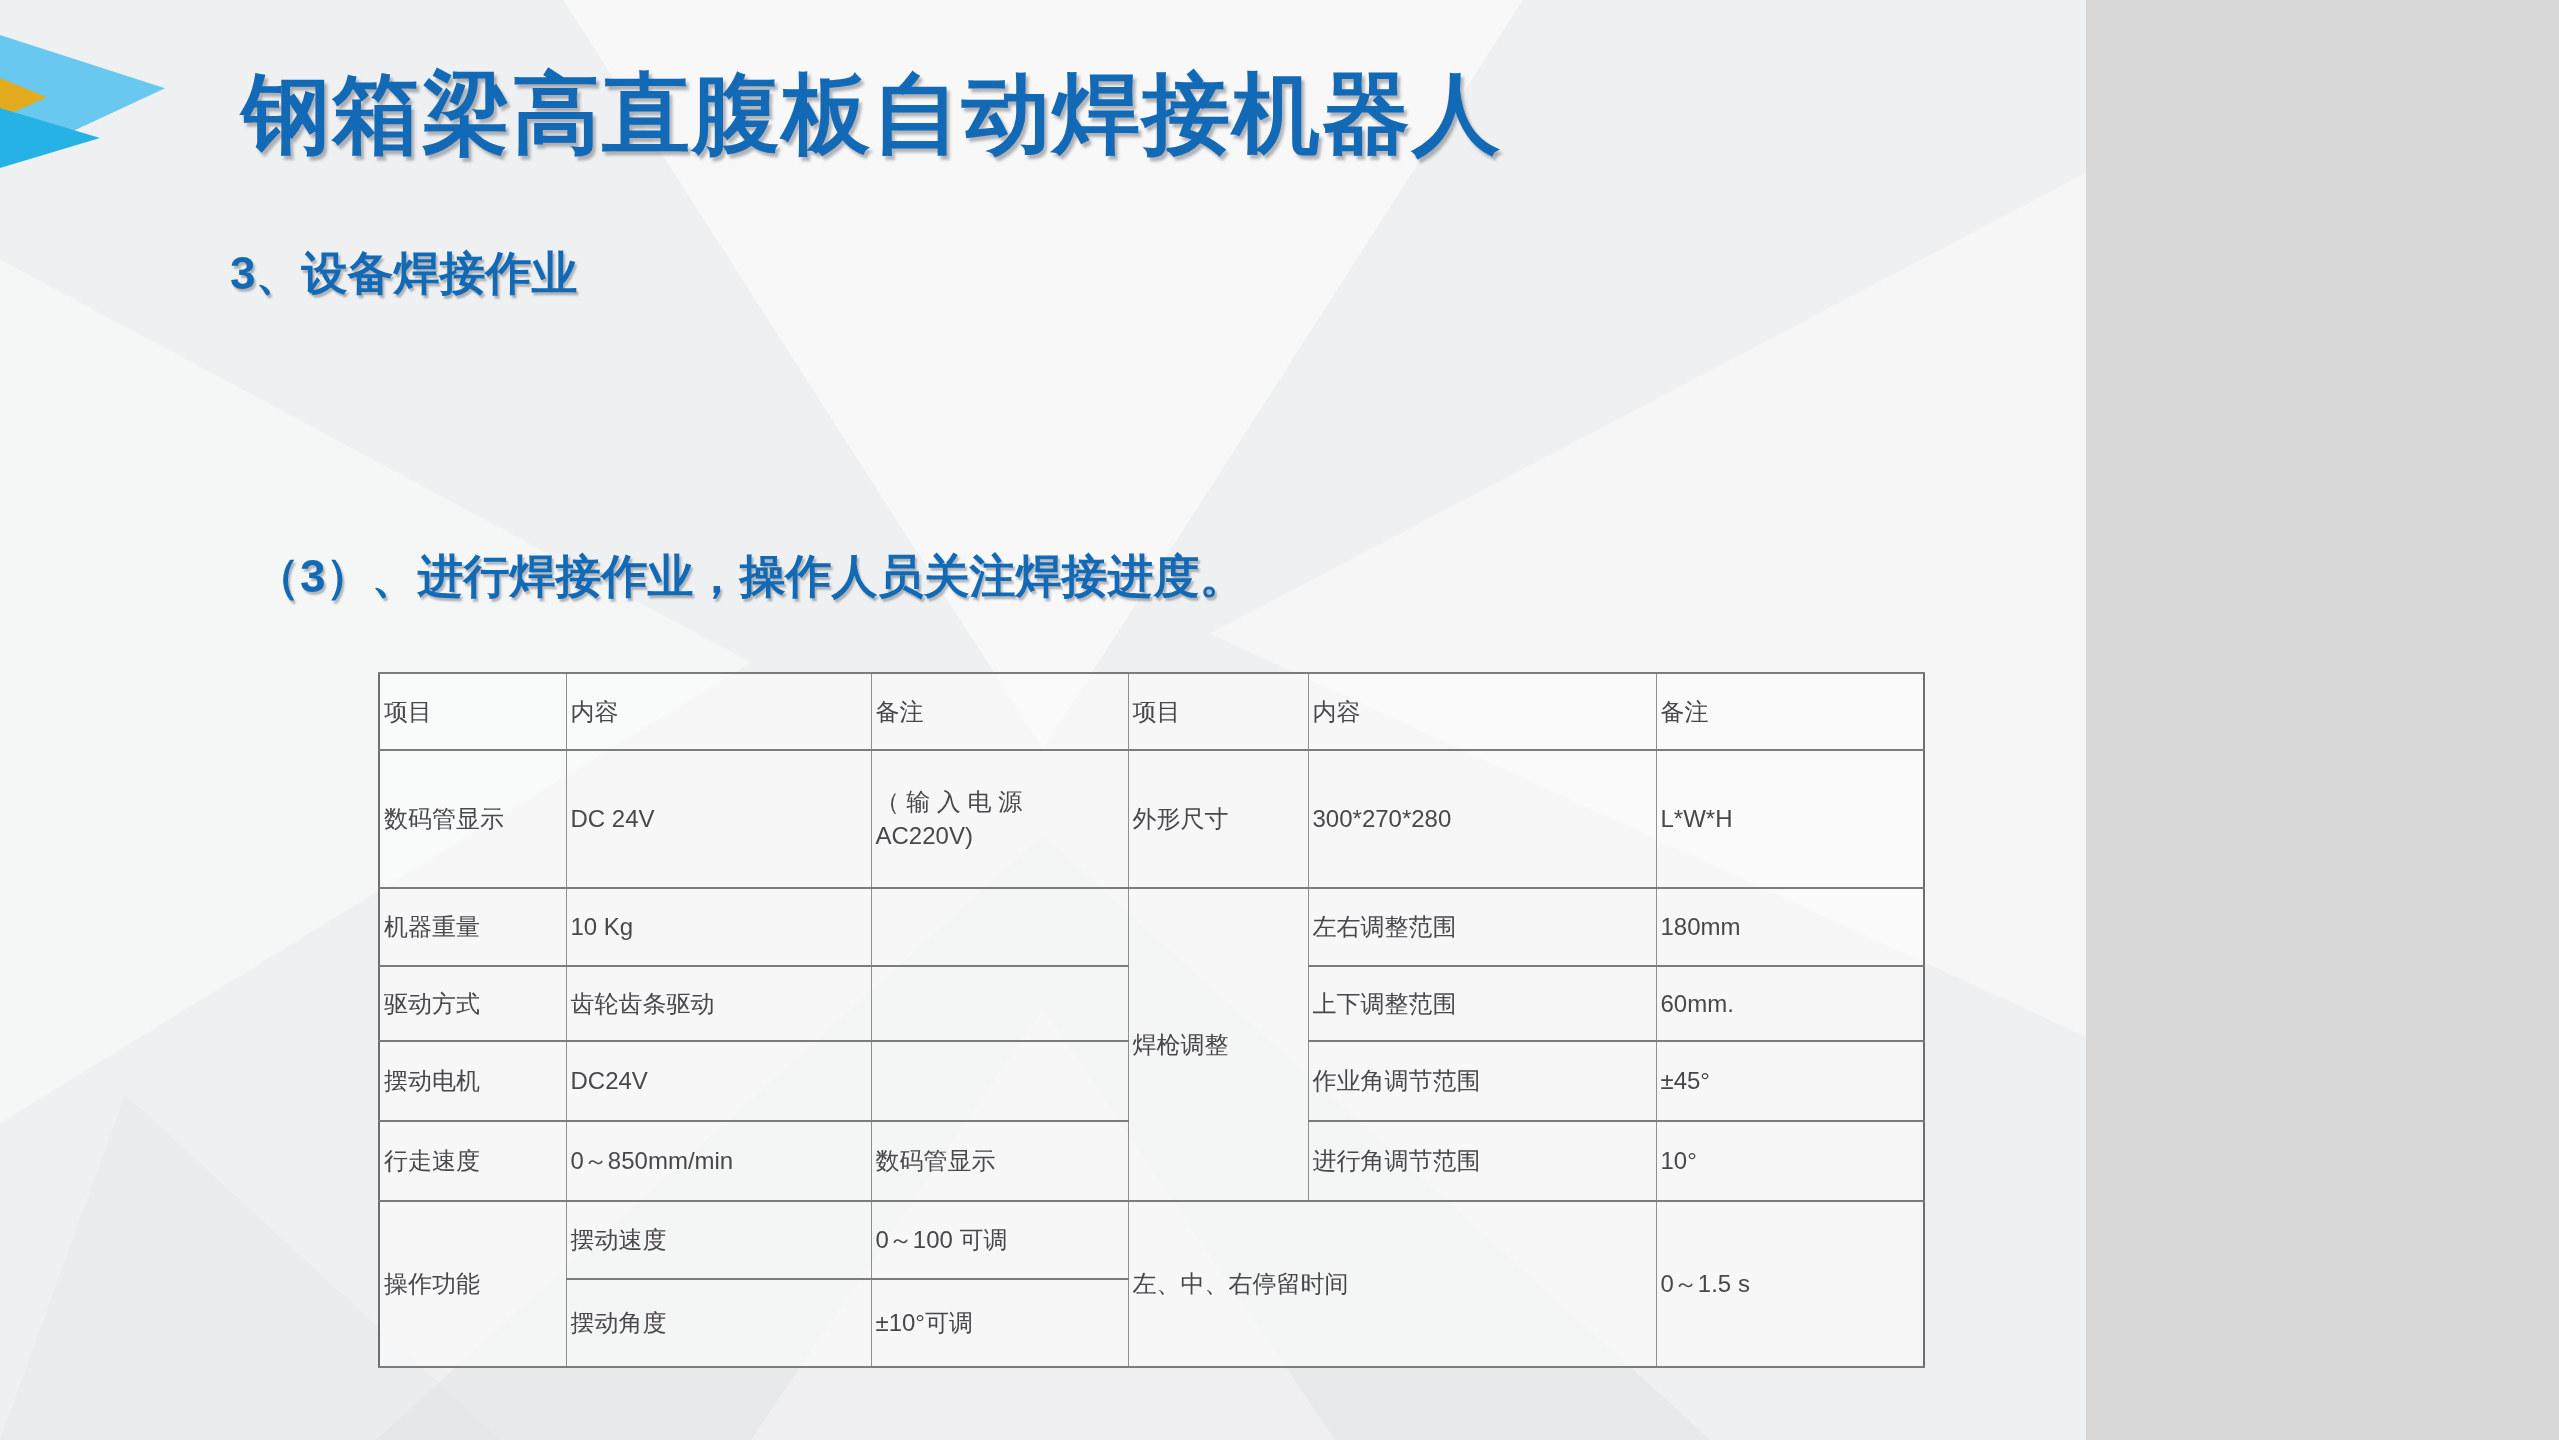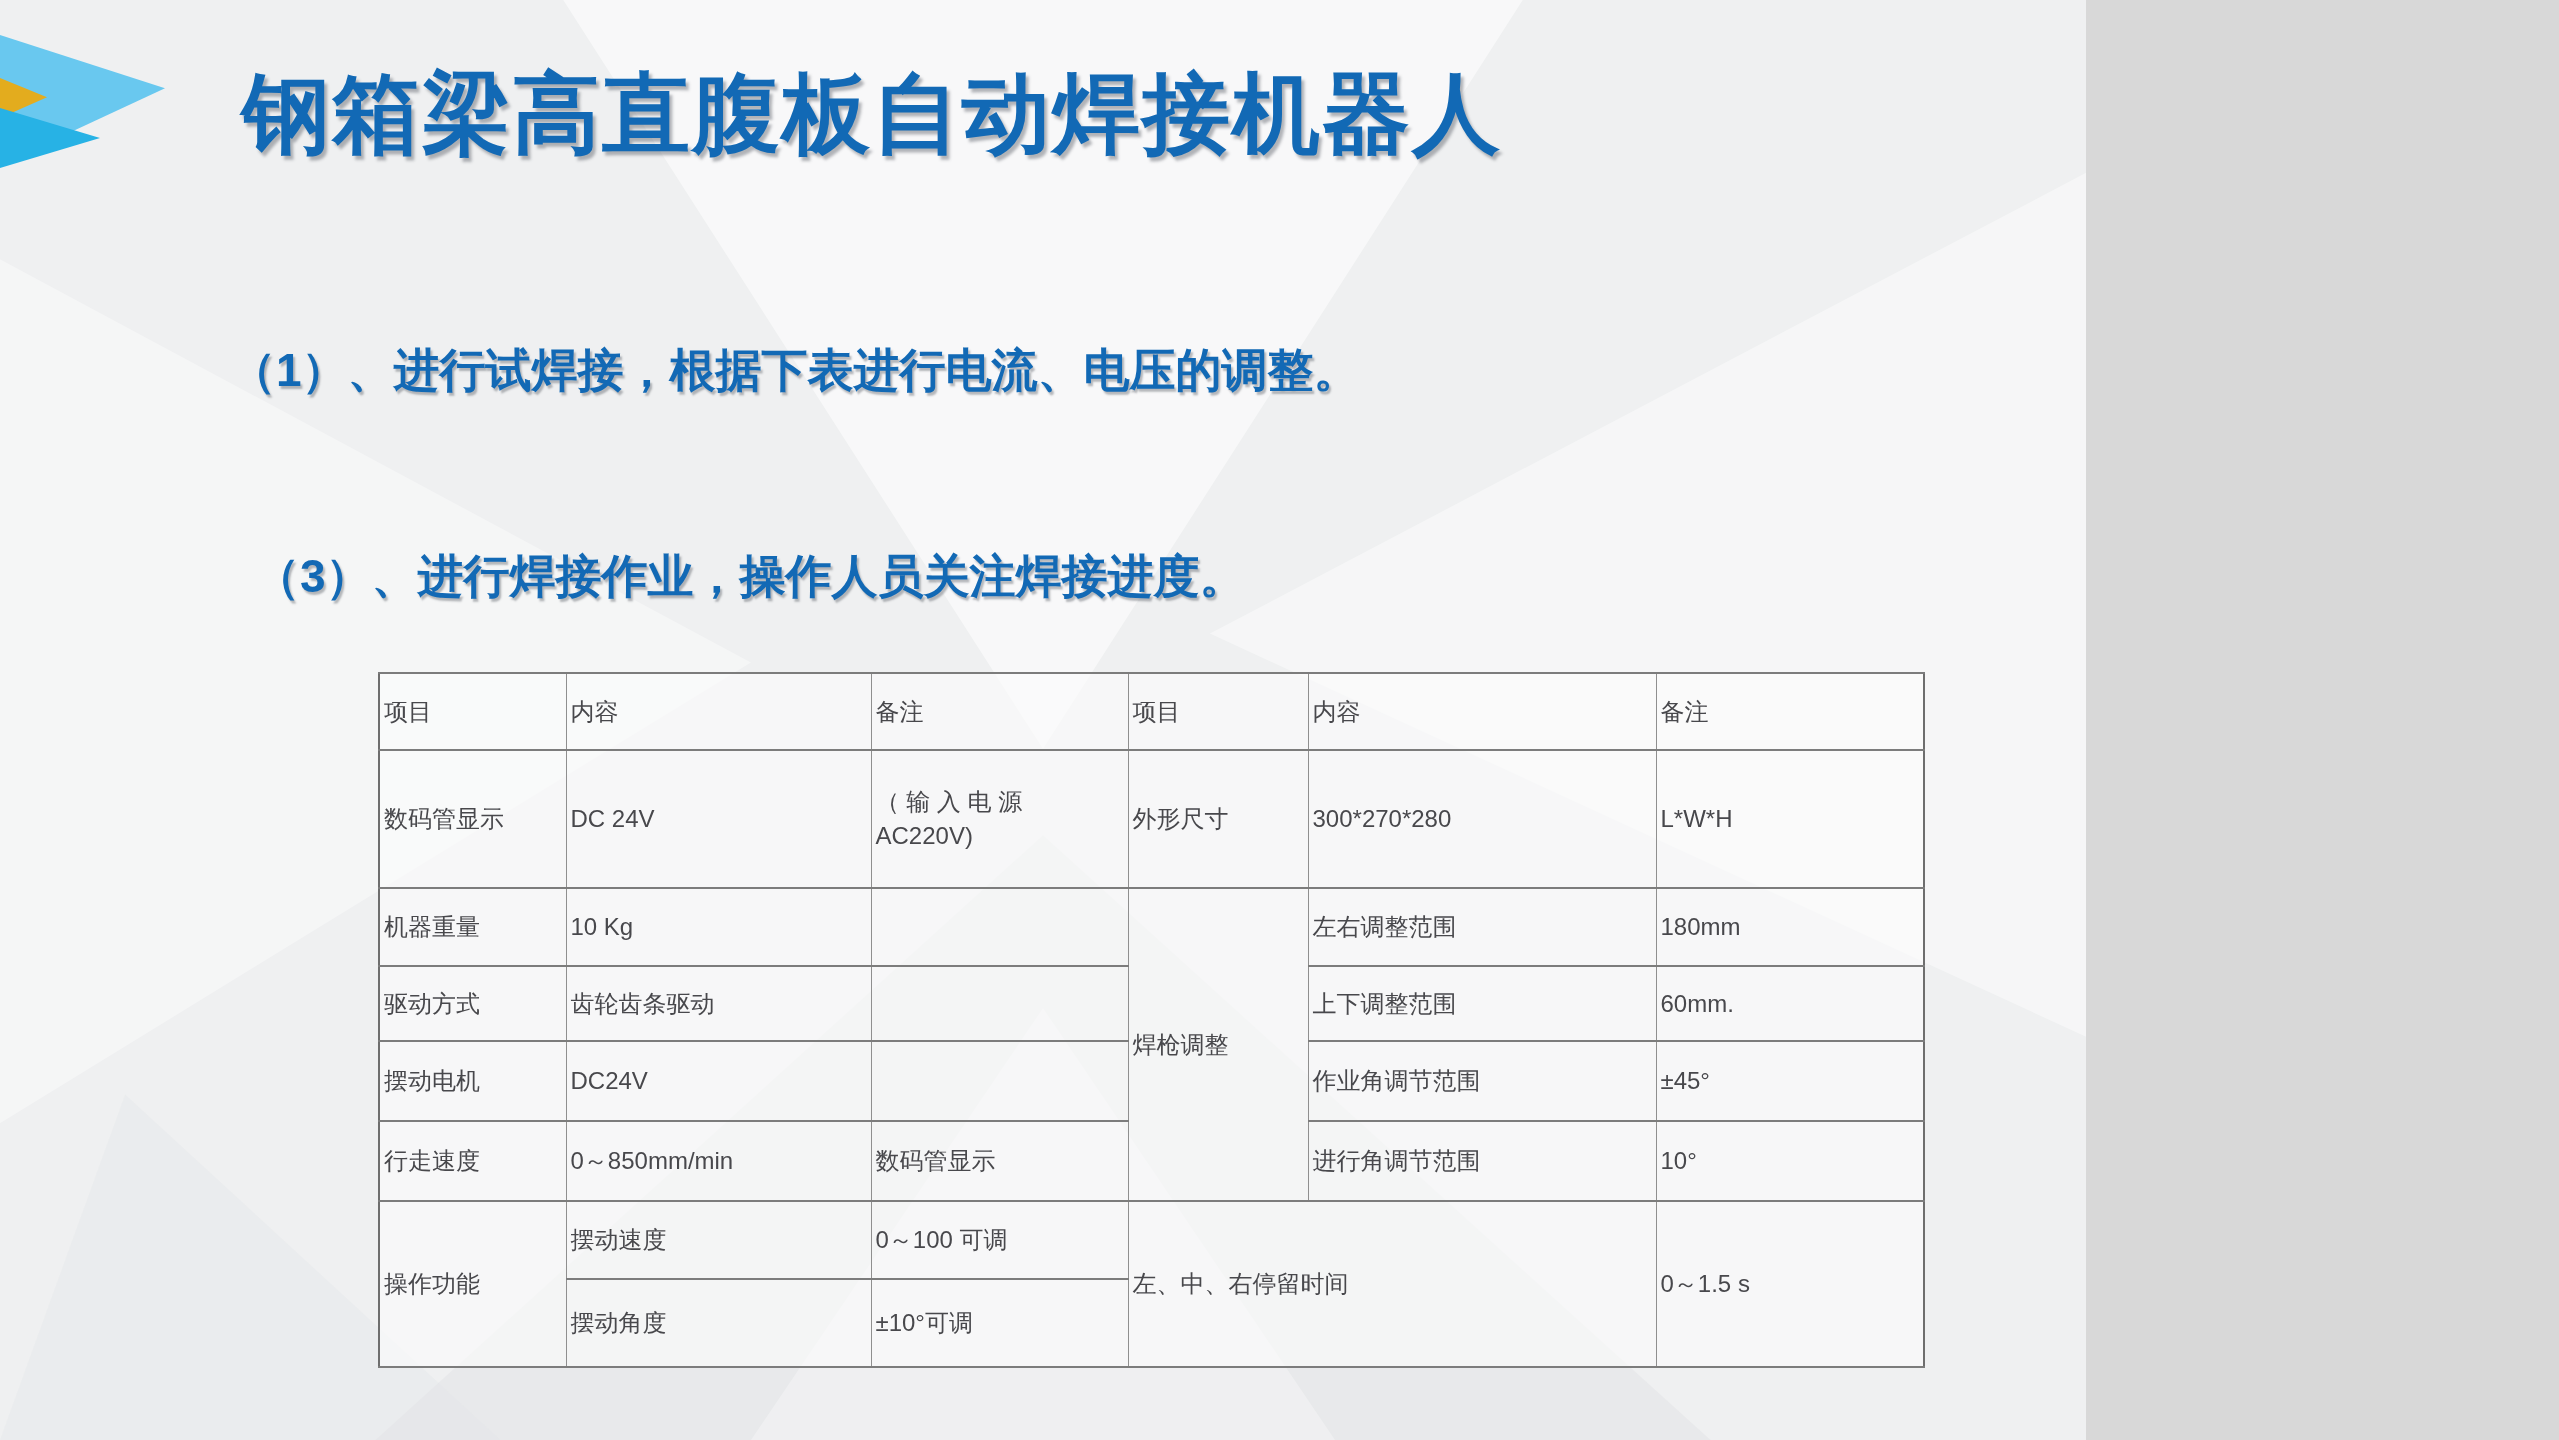--- a/index.html
+++ b/index.html
@@ -82,21 +82,21 @@
   <div class="tri sky"></div>
   <div class="tri gold"></div>
   <div class="tri cyan"></div>
 
   <div class="mtn light"></div>
   <div class="mtn mid"></div>
   <div class="mtn dark"></div>
 
   <div class="title">钢箱梁高直腹板自动焊接机器人</div>
 
-  <div class="bullet b1">（1）、进行试焊接，根据下表进行电流、电压的调整。</div>
+  <div class="heading">3、设备焊接作业</div>
   <div class="bullet b3">（3）、进行焊接作业，操作人员关注焊接进度。</div>
 
   <table class="spec">
     <colgroup>
       <col style="width:187px">
         <col style="width:305px">
         <col style="width:257px">
       <col style="width:180px">
         <col style="width:348px">
         <col style="width:268px">

